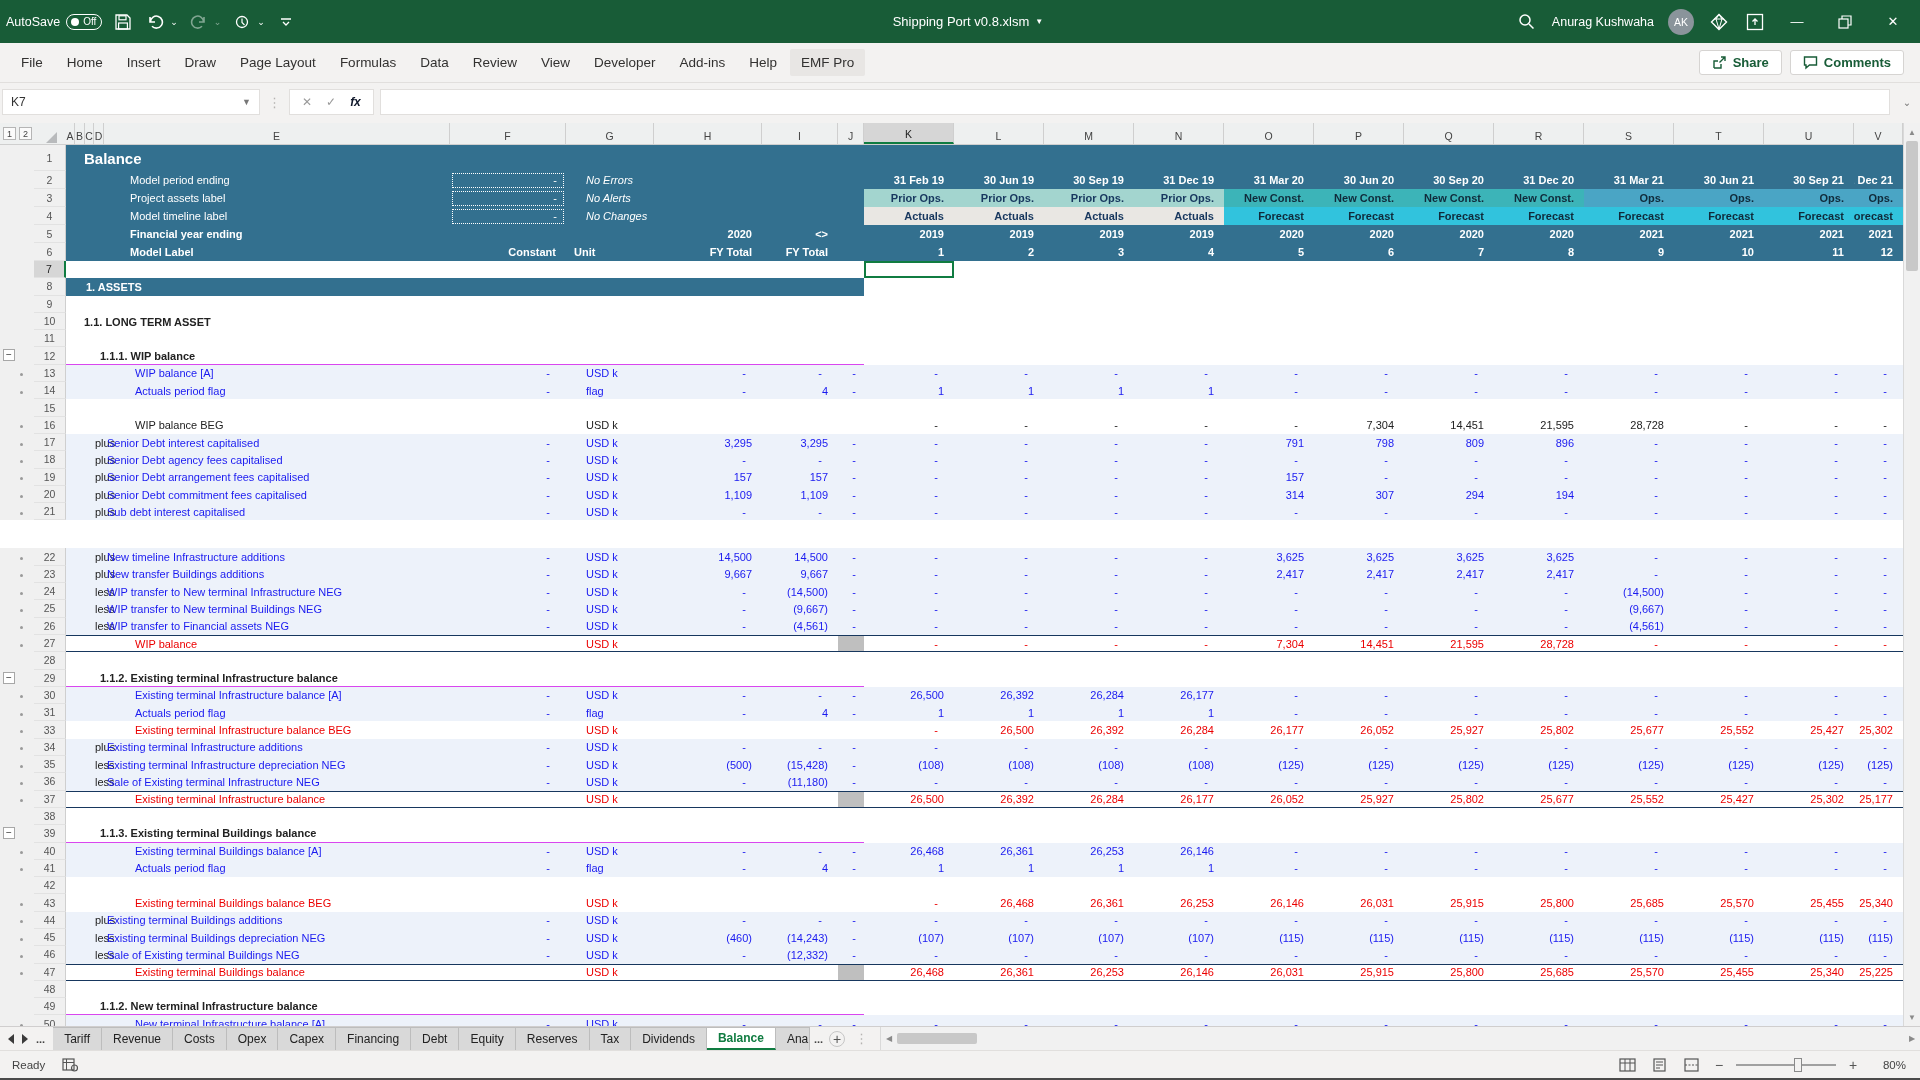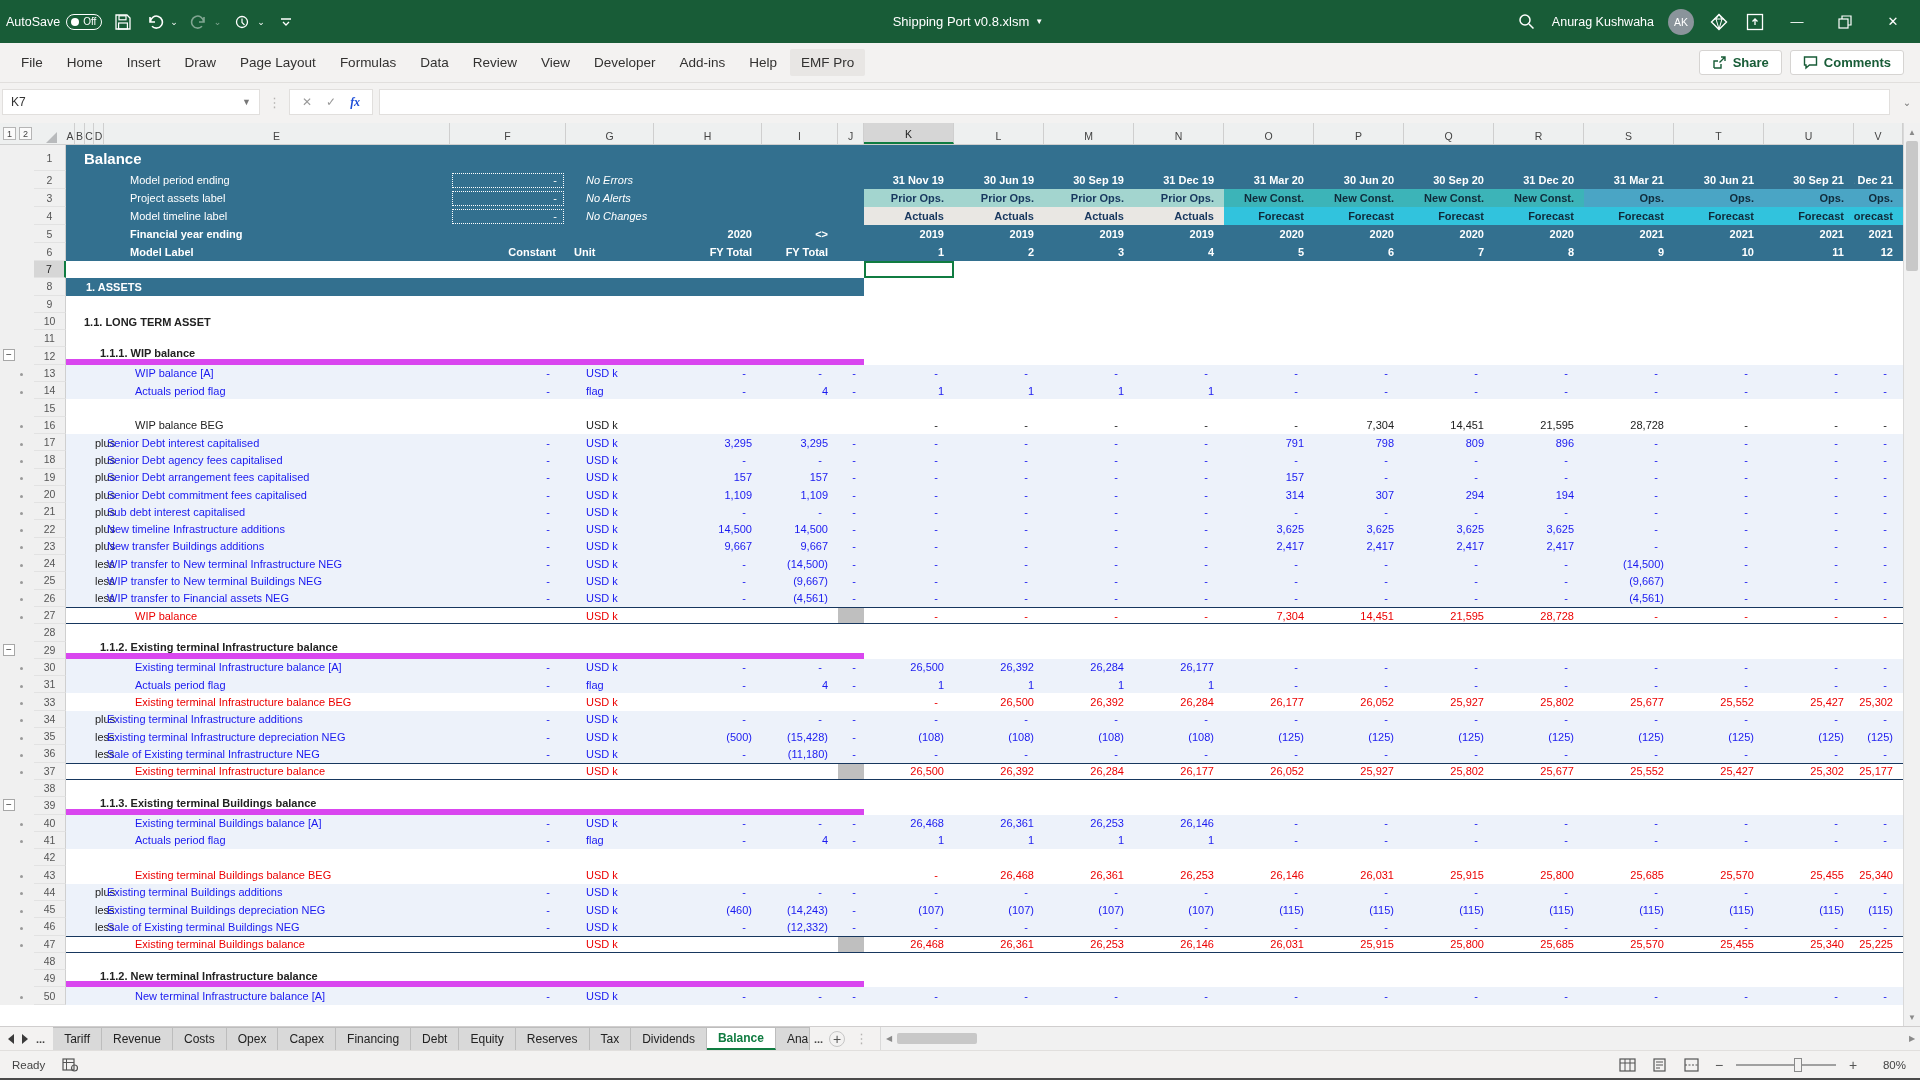--- a/index.html
+++ b/index.html
@@ -30,21 +30,21 @@
   .mtab.active { background:#e8e6e4; }
   .mright { display:flex; gap:8px; padding-right:16px; }
   .pillbtn { display:flex; align-items:center; gap:6px; background:#fff; border:1px solid #d6d4d2; border-radius:3px; padding:4px 12px; font-size:13px; color:#185c37; font-weight:bold; cursor:pointer; }
 
   
   .fbar { height:40px; background:#f3f2f1; display:flex; align-items:center; padding:5px 2px 7px 2px; gap:6px; flex:0 0 auto; }
   .namebox { width:258px; height:26px; background:#fff; border:1px solid #e1dfdd; display:flex; align-items:center; font-size:12px; padding-left:8px; color:#333; }
   .namebox .nbchev { margin-left:auto; padding-right:8px; color:#777; font-size:9px; }
   .vsep { color:#b5b3b1; font-size:13px; letter-spacing:0; padding:0 2px; }
   .fxbtns { display:flex; align-items:center; gap:14px; background:#fff; height:26px; border:1px solid #e1dfdd; padding:0 12px; color:#9a9a9a; }
-  .fxbtns .fx { font-style:italic; font-weight:bold; color:#1d4ed8; font-family:Liberation Serif, serif; }
+  .fxbtns .fx { font-style:italic; font-weight:bold; color:#0f172a; font-family:Liberation Sans, sans-serif; }
   .finput { flex:1; height:26px; background:#fff; border:1px solid #e1dfdd; }
   .fchev { width:22px; text-align:center; color:#777; font-size:10px; }
 
   
   #grid { position:relative; height:903px; flex:0 0 auto; overflow:hidden; background:#fff; }
   .colhdr { height:22px; display:flex; background:#eef0f0; border-bottom:1px solid #cfcfcf; }
   .corner { display:flex; align-items:center; }
   .olbtn { width:13px; height:13px; border:1px solid #b5b5b5; background:#fbfbfb; font-size:9px; display:flex; align-items:center; justify-content:center; margin-left:3px; color:#444; cursor:pointer; }
   .selall { width:0; height:0; border-left:11px solid transparent; border-bottom:11px solid #b8babc; margin-left:14px; margin-top:8px; cursor:pointer; }
   .ch { border-right:1px solid #cfcfcf; display:flex; align-items:flex-end; justify-content:center; font-size:10.5px; color:#444; padding-bottom:2px; height:100%; cursor:pointer; }
@@ -63,21 +63,21 @@
   .num { justify-content:flex-end; padding-right:10px; }
   .dash { justify-content:flex-end; padding-right:16px; }
   .teal { background:var(--teal); }
   .white { color:#fff; }
   .b { font-weight:bold; }
   .it { font-style:italic; }
   .blue { color:var(--blue); }
   .red { color:var(--red); }
   .band { background:#edf2fa; }
   .resline { border-top:1px solid #17375e; border-bottom:1px solid #17375e; }
-  .h3line { border-bottom:6px solid #d946ef; }
+  .h3line { border-bottom:1px solid #d946ef; }
   .grayj { background:#bfbfbf; }
   .dashedbox { border:1px dotted #fff; height:15px; display:flex; align-items:center; justify-content:flex-end; padding-right:6px; width:112px; margin-left:2px; }
   .selcell { box-shadow: inset 0 0 0 2px var(--accent); background:#fff; }
   .phase-prior { background:var(--prior); color:#17375e; }
   .phase-nc { background:var(--nc); color:#102a3a; }
   .phase-ops { background:var(--ops); color:#102a3a; }
   .type-act { background:var(--act); color:#17375e; }
   .type-fc { background:var(--fc); color:#102a3a; }
 
   
@@ -290,21 +290,21 @@
           <div class="rh" style="width: 32px;">2</div>
           <div class="rc">
             <div class="lpart teal">
               <div class="cell white" style="width: 384px; padding-left: 64px;">Model period ending</div>
               <div class="cell teal" style="width: 116px;">
                 <div class="dashedbox white">-</div>
               </div>
               <div class="cell white it" style="width: 298px; padding-left: 20px;">No Errors</div>
             </div>
             <div class="ppart teal">
-              <div class="cell num b teal white" style="width: 90px;">31 Nov 19</div>
+              <div class="cell num b teal white" style="width: 90px;">31 Feb 19</div>
               <div class="cell num b teal white" style="width: 90px;">30 Jun 19</div>
               <div class="cell num b teal white" style="width: 90px;">30 Sep 19</div>
               <div class="cell num b teal white" style="width: 90px;">31 Dec 19</div>
               <div class="cell num b teal white" style="width: 90px;">31 Mar 20</div>
               <div class="cell num b teal white" style="width: 90px;">30 Jun 20</div>
               <div class="cell num b teal white" style="width: 90px;">30 Sep 20</div>
               <div class="cell num b teal white" style="width: 90px;">31 Dec 20</div>
               <div class="cell num b teal white" style="width: 90px;">31 Mar 21</div>
               <div class="cell num b teal white" style="width: 90px;">30 Jun 21</div>
               <div class="cell num b teal white" style="width: 90px;">30 Sep 21</div>
@@ -839,21 +839,21 @@
               <div class="cell dash blue" style="width: 90px;">-</div>
               <div class="cell dash blue" style="width: 90px;">-</div>
               <div class="cell dash blue" style="width: 90px;">-</div>
               <div class="cell dash blue" style="width: 90px;">-</div>
               <div class="cell dash blue" style="width: 90px;">-</div>
               <div class="cell dash blue" style="width: 90px;">-</div>
               <div class="cell dash blue" style="width: 49px;">-</div>
             </div>
           </div>
         </div>
-        <div class="row" style="height: 17.3px;">
+        <div class="row" style="height: 17.3px; margin-top: 28px;">
           <div class="oc" style="width: 34px; height: 17.3px;">
             <span class="odot"></span>
           </div>
           <div class="rh" style="width: 32px;">22</div>
           <div class="rc band">
             <div class="lpart">
               <div class="cell blue" style="width: 384px;">
                 <span style="display: inline-block; width: 40px; padding-left: 29px; color: rgb(34, 34, 34);">plus</span>
                 <span style="padding-left: 1px;">New timeline Infrastructure additions</span>
               </div>

